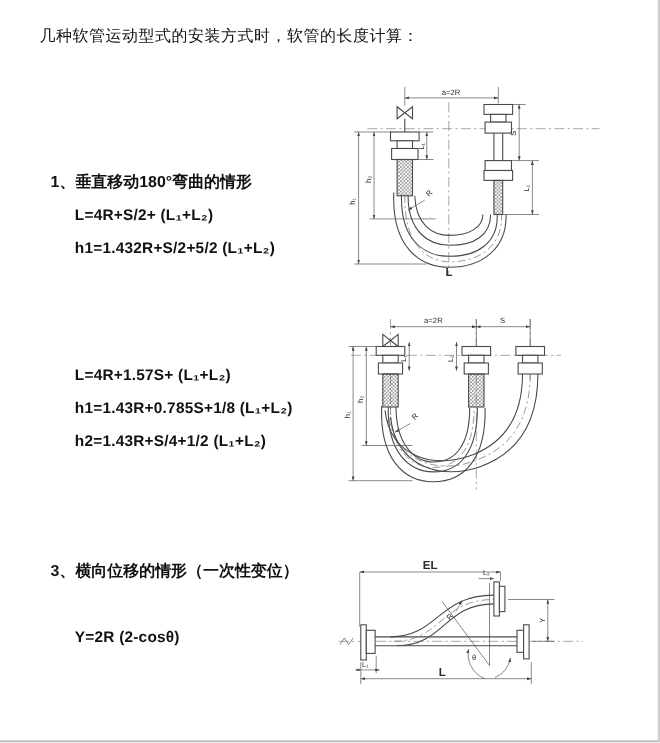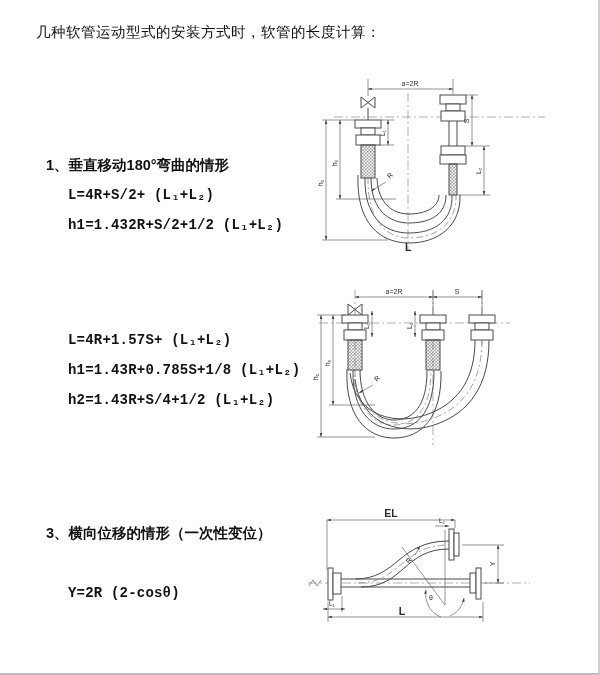--- a/index.html
+++ b/index.html
@@ -4,21 +4,21 @@
 <style>
   html,body{margin:0;padding:0;background:#ffffff;}
   .page{
     position:relative;width:600px;height:675px;background:#fff;overflow:hidden;
     font-family:"Liberation Sans",sans-serif;color:#111;
     border-right:2px solid #cfcfcf;border-bottom:2px solid #bdbdbd;box-sizing:border-box;
   }
   .doc-title{position:absolute;left:36px;top:23px;font-size:14.5px;font-weight:normal;letter-spacing:.5px;white-space:nowrap;text-align:right;}
   .sec{position:absolute;left:46px;width:290px;}
   .sec-heading{position:absolute;left:0;top:0;font-size:14.5px;font-weight:bold;white-space:nowrap;}
-  .formula{position:absolute;left:22px;font-size:14px;font-weight:bold;white-space:nowrap;letter-spacing:.2px;font-family:Liberation Mono, monospace;}
+  .formula{position:absolute;left:22px;font-size:14px;font-weight:bold;white-space:nowrap;letter-spacing:.2px;}
   .f1{top:31px;} .f2{top:61px;} .f3{top:91px;}
   .diag{position:absolute;}
   
   .s{stroke:#4a4a4a;stroke-width:1;fill:none;}
   .sf{stroke:#4a4a4a;stroke-width:1;fill:#fff;}
   .t{stroke:#5a5a5a;stroke-width:.65;fill:none;}
   .cl{stroke:#787878;stroke-width:.6;fill:none;stroke-dasharray:9 3 2 3;}
   .dc{stroke:#7b7b7b;stroke-width:.7;fill:none;stroke-dasharray:7 3 2 3;}
   .braid{stroke:#4a4a4a;stroke-width:1;}
   svg text{fill:#2b2b2b;font-family:"Liberation Sans",sans-serif;}
@@ -27,30 +27,30 @@
 </head>
 <body>
 
 <div class="page">
 
   <div class="doc-title">几种软管运动型式的安装方式时，软管的长度计算：</div>
 
   <div class="sec" style="top:110px;height:115px;margin-top:46px;">
     <div class="sec-heading">1、垂直移动180°弯曲的情形</div>
     <div class="formula f1">L=4R+S/2+ (L₁+L₂)</div>
-    <div class="formula f2">h1=1.432R+S/2+1/2 (L₁+L₂)</div>
+    <div class="formula f2">h1=1.432R+S/2+5/2 (L₁+L₂)</div>
   </div>
 
   <div class="sec" style="top:301px;height:115px;">
     <div class="formula f1">L=4R+1.57S+ (L₁+L₂)</div>
     <div class="formula f2">h1=1.43R+0.785S+1/8 (L₁+L₂)</div>
     <div class="formula f3">h2=1.43R+S/4+1/2 (L₁+L₂)</div>
   </div>
 
-  <div class="sec" style="top:524px;height:115px;text-align:right;">
+  <div class="sec" style="top:510px;height:115px;text-align:right;">
     <div class="sec-heading">3、横向位移的情形（一次性变位）</div>
     <div class="formula f2">Y=2R (2-cosθ)</div>
   </div>
 
   <svg class="diag" style="left:310px;top:75px;" width="280" height="180" viewBox="0 0 280 180">
     <defs>
       <marker id="ar1" markerWidth="8" markerHeight="6" refX="6" refY="2" orient="auto-start-reverse">
         <path d="M0,0 L6,2 L0,4 Z" fill="#444"></path>
       </marker>
       <pattern id="hatch1" patternUnits="userSpaceOnUse" width="3.2" height="3.2">

